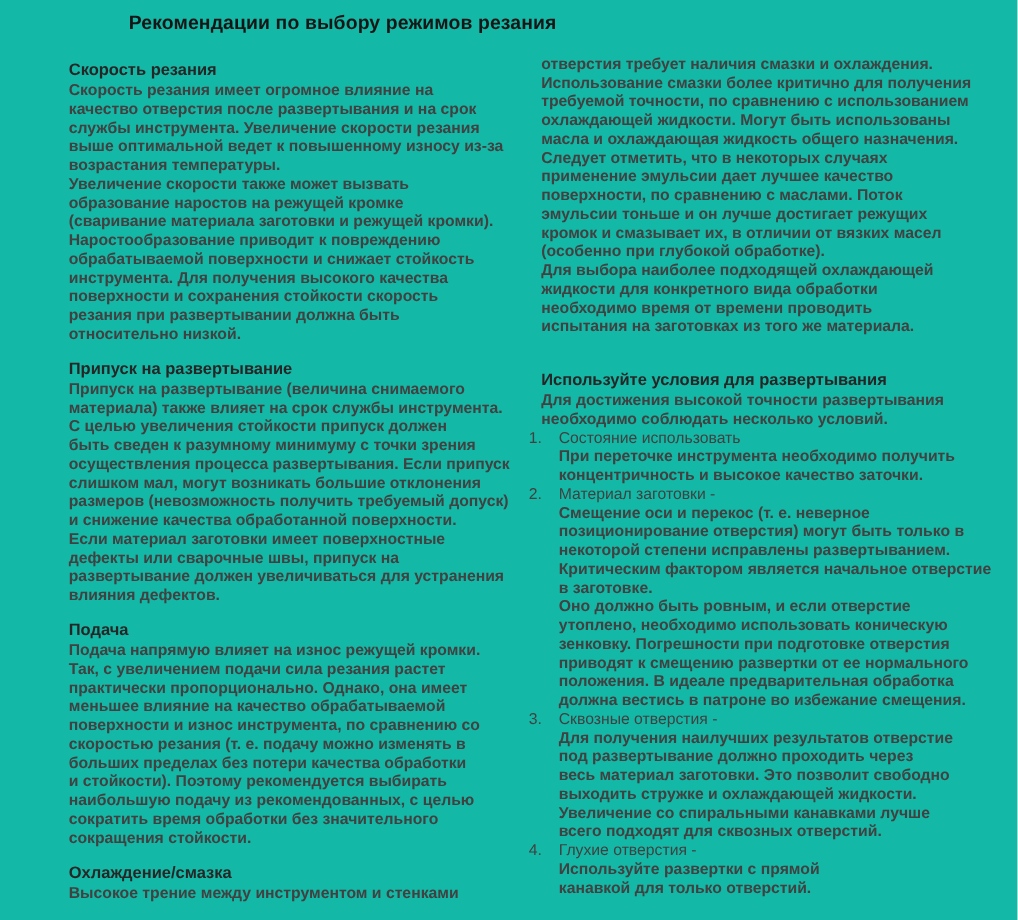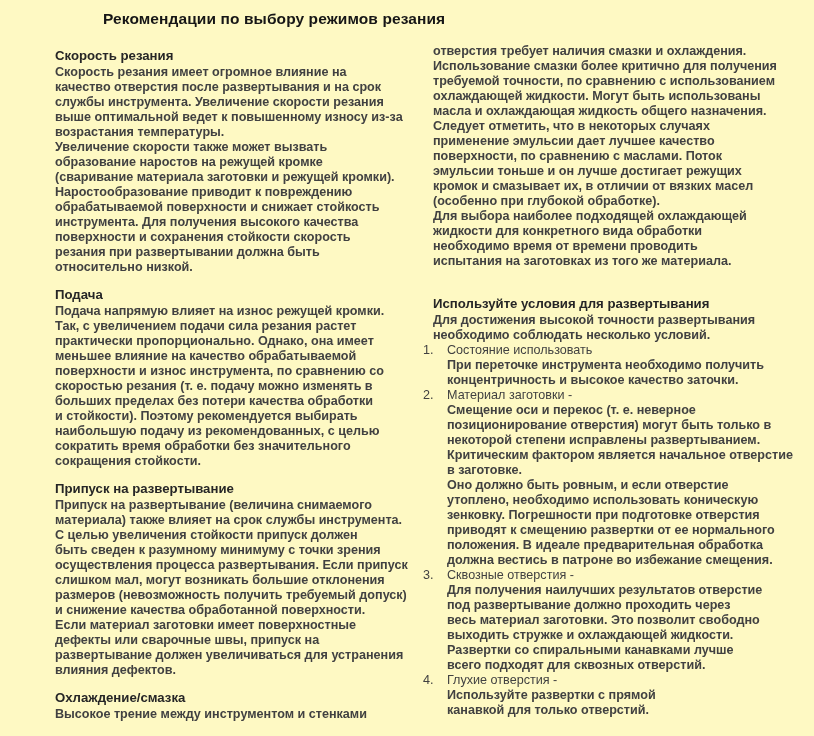--- a/index.html
+++ b/index.html
@@ -4,21 +4,21 @@
 <style>
   html, body {
     margin: 0;
     padding: 0;
     background: #ffffff;
   }
   .page {
     position: relative;
     width: 814px;
     height: 736px;
-    background: #fef9c3;
+    background: #14b8a6;
     font-family: "Liberation Sans", "DejaVu Sans", sans-serif;
     color: #414141;
     overflow: hidden;
   }
   .doc-title {
     position: absolute;
     left: 103px;
     top: 10px;
     font-size: 15.5px;
     font-weight: bold;
@@ -79,48 +79,48 @@
 (сваривание материала заготовки и режущей кромки).
 Наростообразование приводит к повреждению
 обрабатываемой поверхности и снижает стойкость
 инструмента. Для получения высокого качества
 поверхности и сохранения стойкости скорость
 резания при развертывании должна быть
 относительно низкой.</div>
     </div>
 
     <div class="section">
-      <div class="section-heading">Подача</div>
-      <div class="section-body">Подача напрямую влияет на износ режущей кромки.
-Так, с увеличением подачи сила резания растет
-практически пропорционально. Однако, она имеет
-меньшее влияние на качество обрабатываемой
-поверхности и износ инструмента, по сравнению со
-скоростью резания (т. е. подачу можно изменять в
-больших пределах без потери качества обработки
-и стойкости). Поэтому рекомендуется выбирать
-наибольшую подачу из рекомендованных, с целью
-сократить время обработки без значительного
-сокращения стойкости.</div>
-    </div>
-
-    <div class="section">
       <div class="section-heading">Припуск на развертывание</div>
       <div class="section-body">Припуск на развертывание (величина снимаемого
 материала) также влияет на срок службы инструмента.
 С целью увеличения стойкости припуск должен
 быть сведен к разумному минимуму с точки зрения
 осуществления процесса развертывания. Если припуск
 слишком мал, могут возникать большие отклонения
 размеров (невозможность получить требуемый допуск)
 и снижение качества обработанной поверхности.
 Если материал заготовки имеет поверхностные
 дефекты или сварочные швы, припуск на
 развертывание должен увеличиваться для устранения
 влияния дефектов.</div>
+    </div>
+
+    <div class="section">
+      <div class="section-heading">Подача</div>
+      <div class="section-body">Подача напрямую влияет на износ режущей кромки.
+Так, с увеличением подачи сила резания растет
+практически пропорционально. Однако, она имеет
+меньшее влияние на качество обрабатываемой
+поверхности и износ инструмента, по сравнению со
+скоростью резания (т. е. подачу можно изменять в
+больших пределах без потери качества обработки
+и стойкости). Поэтому рекомендуется выбирать
+наибольшую подачу из рекомендованных, с целью
+сократить время обработки без значительного
+сокращения стойкости.</div>
     </div>
 
     <div class="section">
       <div class="section-heading">Охлаждение/смазка</div>
       <div class="section-body">Высокое трение между инструментом и стенками</div>
     </div>
 
   </div>
 
   <div class="col col-right">
@@ -173,21 +173,21 @@
 должна вестись в патроне во избежание смещения.</div>
         </div>
 
         <div class="num-item">
           <span class="num">3.</span>
           <div class="item-title">Сквозные отверстия -</div>
           <div class="item-body">Для получения наилучших результатов отверстие
 под развертывание должно проходить через
 весь материал заготовки. Это позволит свободно
 выходить стружке и охлаждающей жидкости.
-Развертки со спиральными канавками лучше
+Увеличение со спиральными канавками лучше
 всего подходят для сквозных отверстий.</div>
         </div>
 
         <div class="num-item">
           <span class="num">4.</span>
           <div class="item-title">Глухие отверстия -</div>
           <div class="item-body">Используйте развертки с прямой
 канавкой для только отверстий.</div>
         </div>
 

